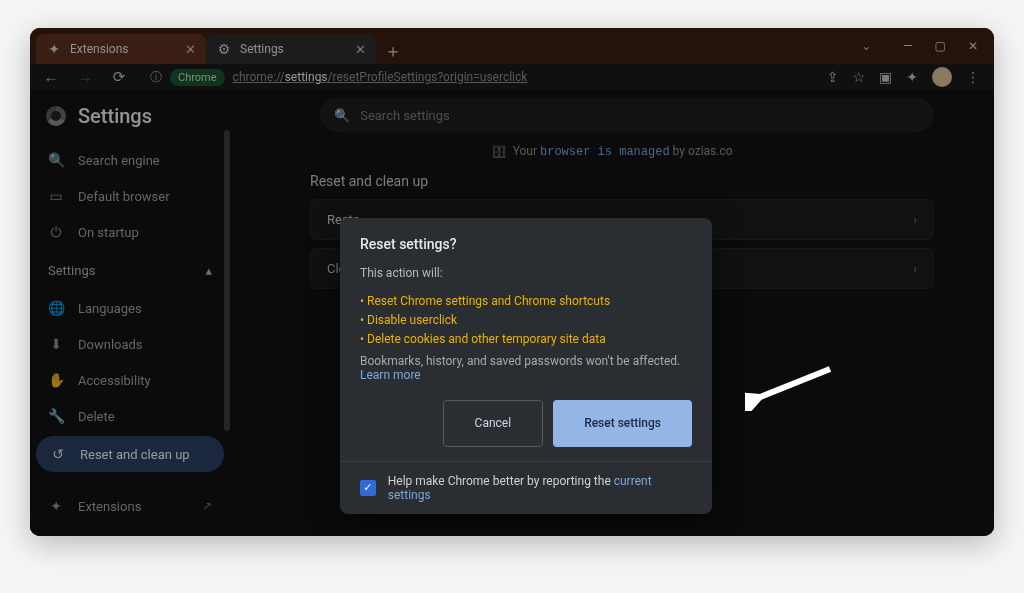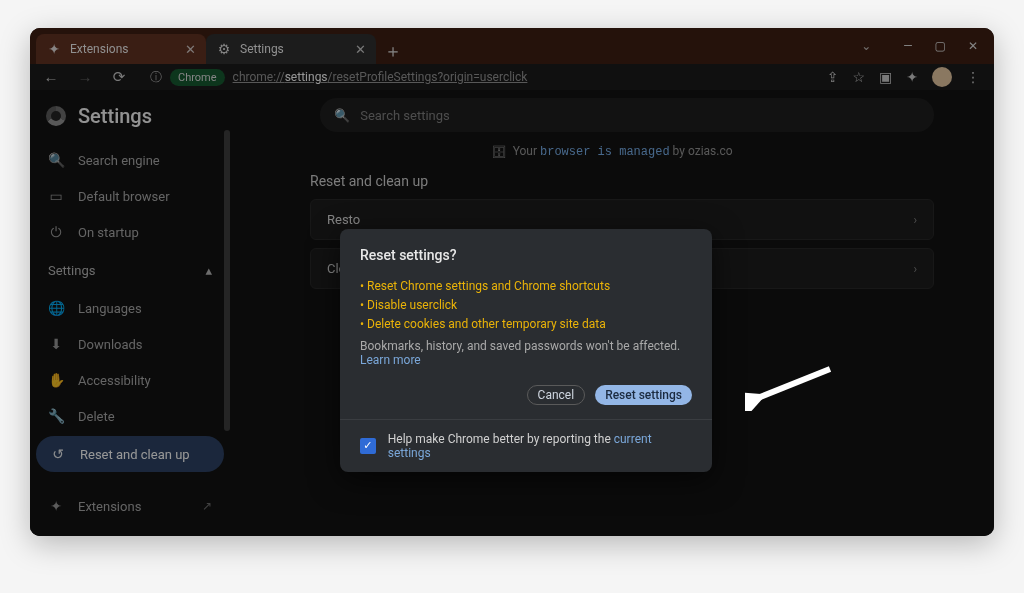--- a/index.html
+++ b/index.html
@@ -35,30 +35,30 @@
   .extlink { position:absolute; right:18px; opacity:.6; font-size:12px; }
   .scrollbar { position:absolute; right:0; top:40px; bottom:10px; width:6px; }
   .scrollbar .thumb { position:absolute; top:0; width:6px; height:70%; background:#3a3a3a; border-radius:3px; }
   .main { flex:1; padding:0 0 0 0; position:relative; }
   .searchbar { height:34px; background:#1d1d1d; border-radius:17px; margin:8px 60px 12px 90px; display:flex; align-items:center; padding:0 14px; gap:10px; color:#777; font-size:13px; }
   .manage { text-align:center; color:#888; font-size:12px; margin-bottom:14px; display:flex; justify-content:center; gap:6px; align-items:center;}
   .manage a { color:#6ea0d6; text-decoration:none;font-family:Liberation Mono, monospace; }
   .sectiontitle { color:#bfbfbf; font-size:14px; padding:0 0 10px 80px; }
   .card { margin:0 60px 8px 80px; background:#1b1b1b; border:1px solid #262626; border-radius:6px; padding:12px 16px; color:#ccc; font-size:13px; display:flex; justify-content:space-between; align-items:center; }
   .card .chev { color:#777; font-size:12px; }
-  .dialog { position:absolute; left:310px; top:201px; width:372px; background:#2a2d31; border-radius:8px; box-shadow:0 8px 30px rgba(0,0,0,0.6); z-index:5; color:#d6d6d6; font-size:12px; }
+  .dialog { position:absolute; left:310px; top:190px; width:372px; background:#2a2d31; border-radius:8px; box-shadow:0 8px 30px rgba(0,0,0,0.6); z-index:5; color:#d6d6d6; font-size:12px; }
   .dlgbody { padding:18px 20px 14px; }
   .dlgtitle { color:#e8e8e8; font-size:14px; font-weight:500; margin-bottom:14px; }
   .dlgsub { color:#b8b8b8; margin-bottom:12px; }
   .bullets { color:#eab308; line-height:1.6; margin-bottom:4px; }
   .bullets div::before { content:"• "; }
   .nottext { color:#a9a9a9; }
   .nottext a { color:#7aa7d9; text-decoration:none; }
   .btnrow { display:flex; justify-content:flex-end; gap:10px; margin-top:18px; }
-  .btn { height:20px; padding:0 10px; border-radius:15px; font-size:12px; cursor:pointer; display:flex; align-items:center; }
+  .btn { height:47px; padding:0 31px; border-radius:4px; font-size:12px; cursor:pointer; display:flex; align-items:center; }
   .btn.cancel { background:transparent; border:1px solid #5a5a5a; color:#cfd6e0; }
   .btn.primary { background:#93b6e6; color:#1b2a3f; border:none; font-weight:500; }
   .dlgfoot { border-top:1px solid #3a3d41; padding:12px 20px; display:flex; align-items:center; gap:12px; font-size:12px; color:#d0d0d0; }
   .chk { width:16px; height:16px; background:#2f6bd6; border-radius:2px; display:flex; align-items:center; justify-content:center; color:#fff; font-size:11px; }
   .dlgfoot a { color:#7aa7d9; text-decoration:none; }
   .arrow { position:absolute; left:715px; top:333px; z-index:6; pointer-events:none; }
 </style>
 </head>
 <body>
 
@@ -192,20 +192,21 @@
       <div class="card">
         <span>Clear</span>
         <span class="chev">›</span>
       </div>
     </div>
   </div>
 
   <div class="dialog">
     <div class="dlgbody">
       <div class="dlgtitle">Reset settings?</div>
+      <div class="dlgsub">This action will:</div>
       <div class="bullets">
         <div>Reset Chrome settings and Chrome shortcuts</div>
         <div>Disable userclick</div>
         <div>Delete cookies and other temporary site data</div>
       </div>
       <div class="nottext">
         <span>Bookmarks, history, and saved passwords won't be affected. </span><a href="#">Learn more</a>
       </div>
       <div class="btnrow">
         <div class="btn cancel">

